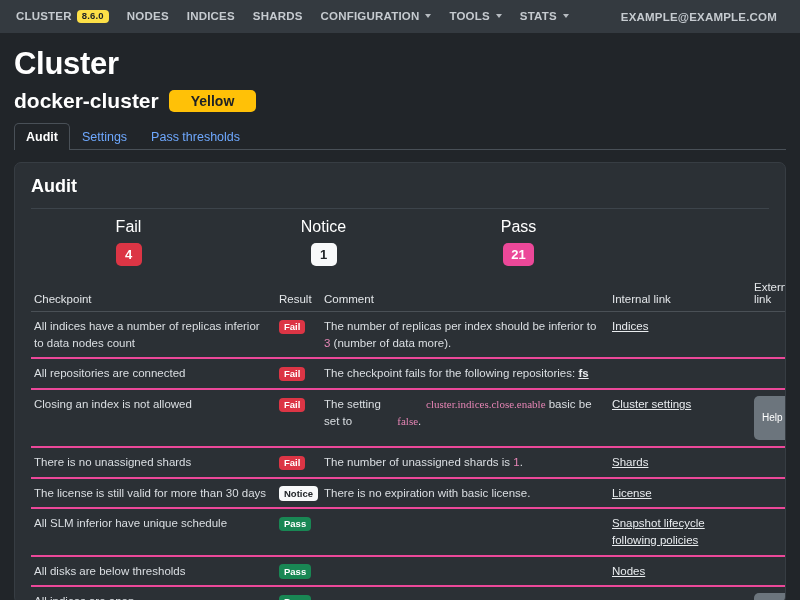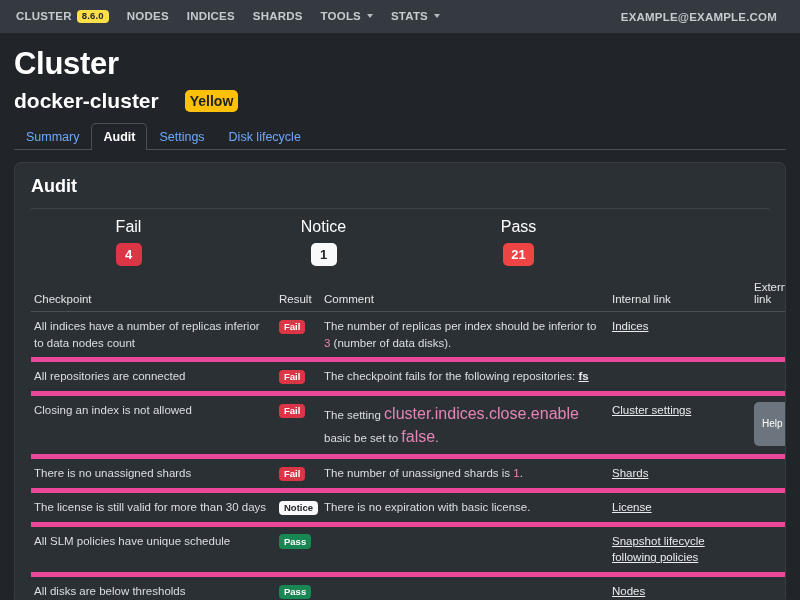--- a/index.html
+++ b/index.html
@@ -60,35 +60,35 @@
   h1.title {
     font-size: 31px;
     font-weight: bold;
     color: #fff;
     margin: 13px 0 0 0;
     letter-spacing: -0.3px;
   }
   .subtitle-row {
     display: flex;
     align-items: center;
-    gap: 26px;
+    gap: 10px;
     margin-top: 7px;
   }
   .subtitle {
     font-size: 21px;
     font-weight: bold;
     color: #fff;
   }
   .badge-yellow {
     background: #ffc107;
     color: #1d2125;
     font-size: 14px;
     font-weight: bold;
     border-radius: 5px;
-    padding: 3px 5px;
+    padding: 3px 22px;
   }
 
   
   .tabs {
     display: flex;
     align-items: flex-end;
     margin-top: 10px;
     border-bottom: 1px solid #495057;
   }
   .tab {
@@ -145,42 +145,42 @@
     display: inline-block;
     min-width: 26px;
     font-size: 13px;
     font-weight: bold;
     border-radius: 5px;
     padding: 5px 8px;
     line-height: 1;
   }
   .cb-fail { background: #dc3545; color: #fff; }
   .cb-notice { background: #f8f9fa; color: #212529; }
-  .cb-pass { background: #ef4444; color: #fff; }
+  .cb-pass { background: #ec4899; color: #fff; }
 
   
   table.audit {
     width: 100%;
     border-collapse: collapse;
     table-layout: fixed;
     font-size: 11.5px;
   }
   table.audit th {
     text-align: left;
     vertical-align: bottom;
     font-weight: normal;
     color: #e3e6e9;
     font-size: 11.5px;
     padding: 3px 6px 6px 3px;
     border-bottom: 1px solid #4a5056;
   }
   table.audit td {
     vertical-align: top;
     padding: 6px 6px 6px 3px;
-    border-top: 5px solid #ec4899;
+    border-top: 2px solid #ec4899;
     color: #dbdfe3;
     line-height: 1.45;
   }
   table.audit tr:first-child td { border-top: none; }
   col.c-check { width: 245px; }
   col.c-result { width: 45px; }
   col.c-comment { width: 288px; }
   col.c-internal { width: 142px; }
   col.c-external { width: 62px; }
 
@@ -202,23 +202,24 @@
     cursor: pointer;
   }
   .clink {
     color: #e9ecef;
     text-decoration: underline;
     font-weight: bold;
     cursor: pointer;
     text-align: center;
   }
   code.mono {
-    font-family: Liberation Sans, sans-serif;
+    font-family: Liberation Serif, serif;
     color: #e685b5;
-    font-size: 16px;
+    font-size: 11px;
+    margin-left: 42px;
   }
   .val { color: #e685b5; }
   .help-btn {
     display: inline-block;
     background: #6c757d;
     color: #fff;
     font-size: 10px;
     border-radius: 5px;
     padding: 16px 8px;
     cursor: pointer;
@@ -237,20 +238,24 @@
     <div class="nav-item">
       <span>NODES</span>
     </div>
     <div class="nav-item">
       <span>INDICES</span>
     </div>
     <div class="nav-item">
       <span>SHARDS</span>
     </div>
     <div class="nav-item">
+      <span>CONFIGURATION</span>
+      <span class="caret"></span>
+    </div>
+    <div class="nav-item">
       <span>TOOLS</span>
       <span class="caret"></span>
     </div>
     <div class="nav-item">
       <span>STATS</span>
       <span class="caret"></span>
     </div>
   </div>
   <div class="nav-right">
     <div class="nav-item">
@@ -264,24 +269,23 @@
 <div class="page">
 
   <h1 class="title">Cluster</h1>
 
   <div class="subtitle-row">
     <span class="subtitle">docker-cluster</span>
     <span class="badge-yellow">Yellow</span>
   </div>
 
   <div class="tabs">
-    <div class="tab">Summary</div>
     <div class="tab active">Audit</div>
     <div class="tab">Settings</div>
-    <div class="tab">Disk lifecycle</div>
+    <div class="tab">Pass thresholds</div>
   </div>
 
   <div class="card">
     <div class="card-title">Audit</div>
 
     <div class="counts">
       <div class="count-col">
         <div class="count-label">Fail</div>
         <span class="count-badge cb-fail">4</span>
       </div>
@@ -309,21 +313,21 @@
           <th>Result</th>
           <th>Comment</th>
           <th>Internal link</th>
           <th>External link</th>
         </tr>
       </thead>
       <tbody id="audit-body">
           <tr>
             <td>All indices have a number of replicas inferior to data nodes count</td>
             <td><span class="r-badge rb-fail">Fail</span></td>
-            <td><span>The number of replicas per index should be inferior to </span><span class="val">3</span><span> (number of data disks).</span></td>
+            <td><span>The number of replicas per index should be inferior to </span><span class="val">3</span><span> (number of data more).</span></td>
             <td><span class="ilink">Indices</span></td>
             <td></td>
           </tr>
           <tr>
             <td>All repositories are connected</td>
             <td><span class="r-badge rb-fail">Fail</span></td>
             <td><span>The checkpoint fails for the following repositories: </span><span class="clink">fs</span></td>
             <td></td>
             <td></td>
           </tr>
@@ -342,21 +346,21 @@
             <td></td>
           </tr>
           <tr>
             <td>The license is still valid for more than 30 days</td>
             <td><span class="r-badge rb-notice">Notice</span></td>
             <td><span>There is no expiration with basic license.</span></td>
             <td><span class="ilink">License</span></td>
             <td></td>
           </tr>
           <tr>
-            <td>All SLM policies have unique schedule</td>
+            <td>All SLM inferior have unique schedule</td>
             <td><span class="r-badge rb-pass">Pass</span></td>
             <td></td>
             <td><span class="ilink">Snapshot lifecycle following policies</span></td>
             <td></td>
           </tr>
           <tr>
             <td>All disks are below thresholds</td>
             <td><span class="r-badge rb-pass">Pass</span></td>
             <td></td>
             <td><span class="ilink">Nodes</span></td>

